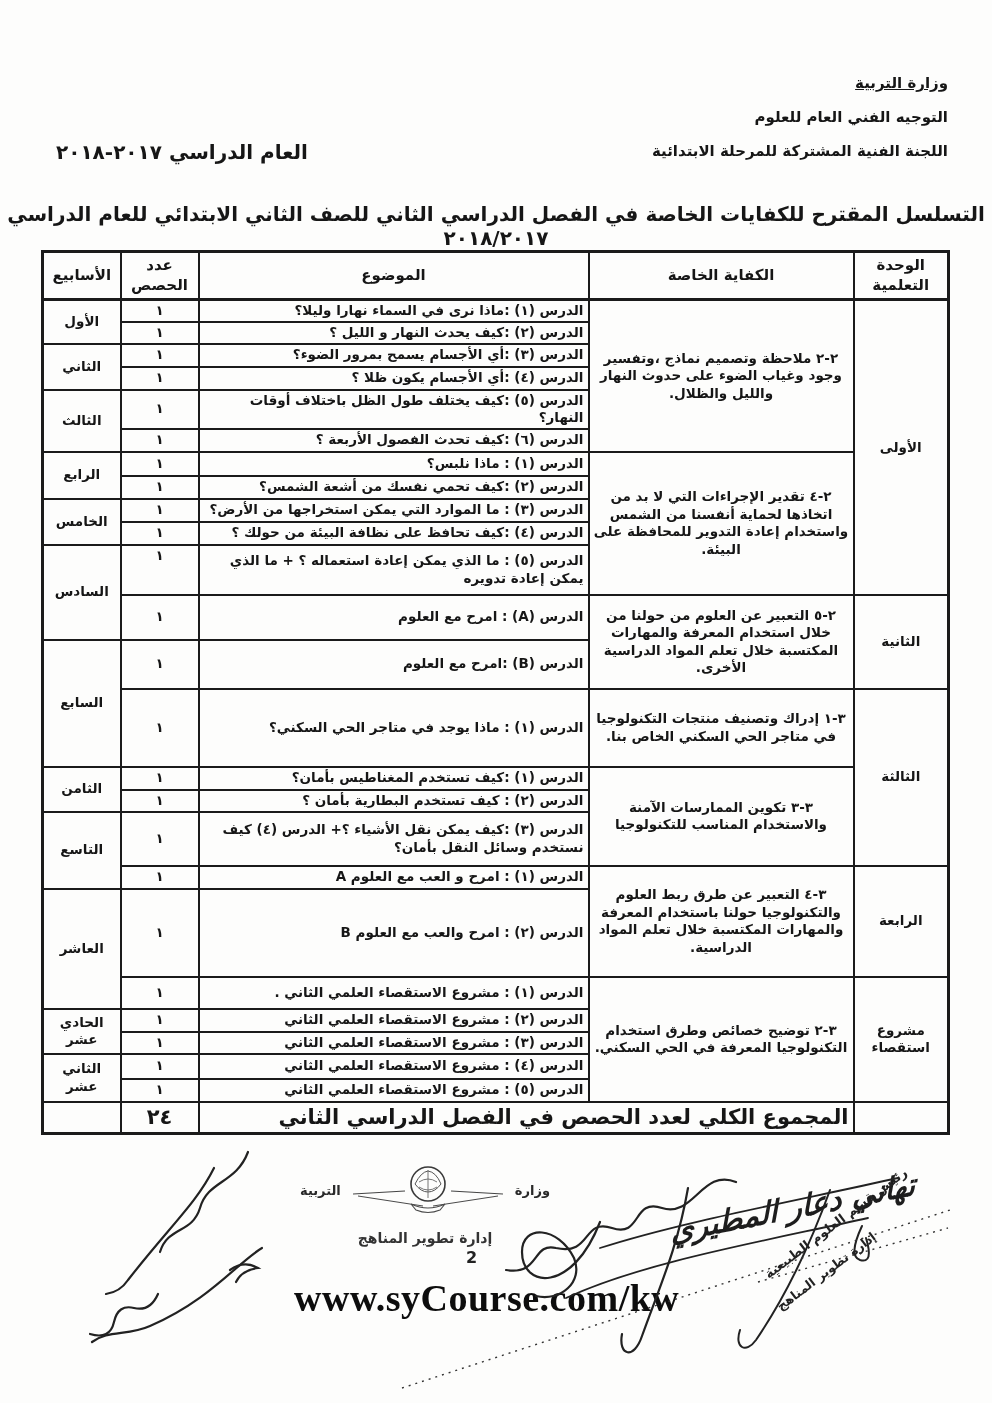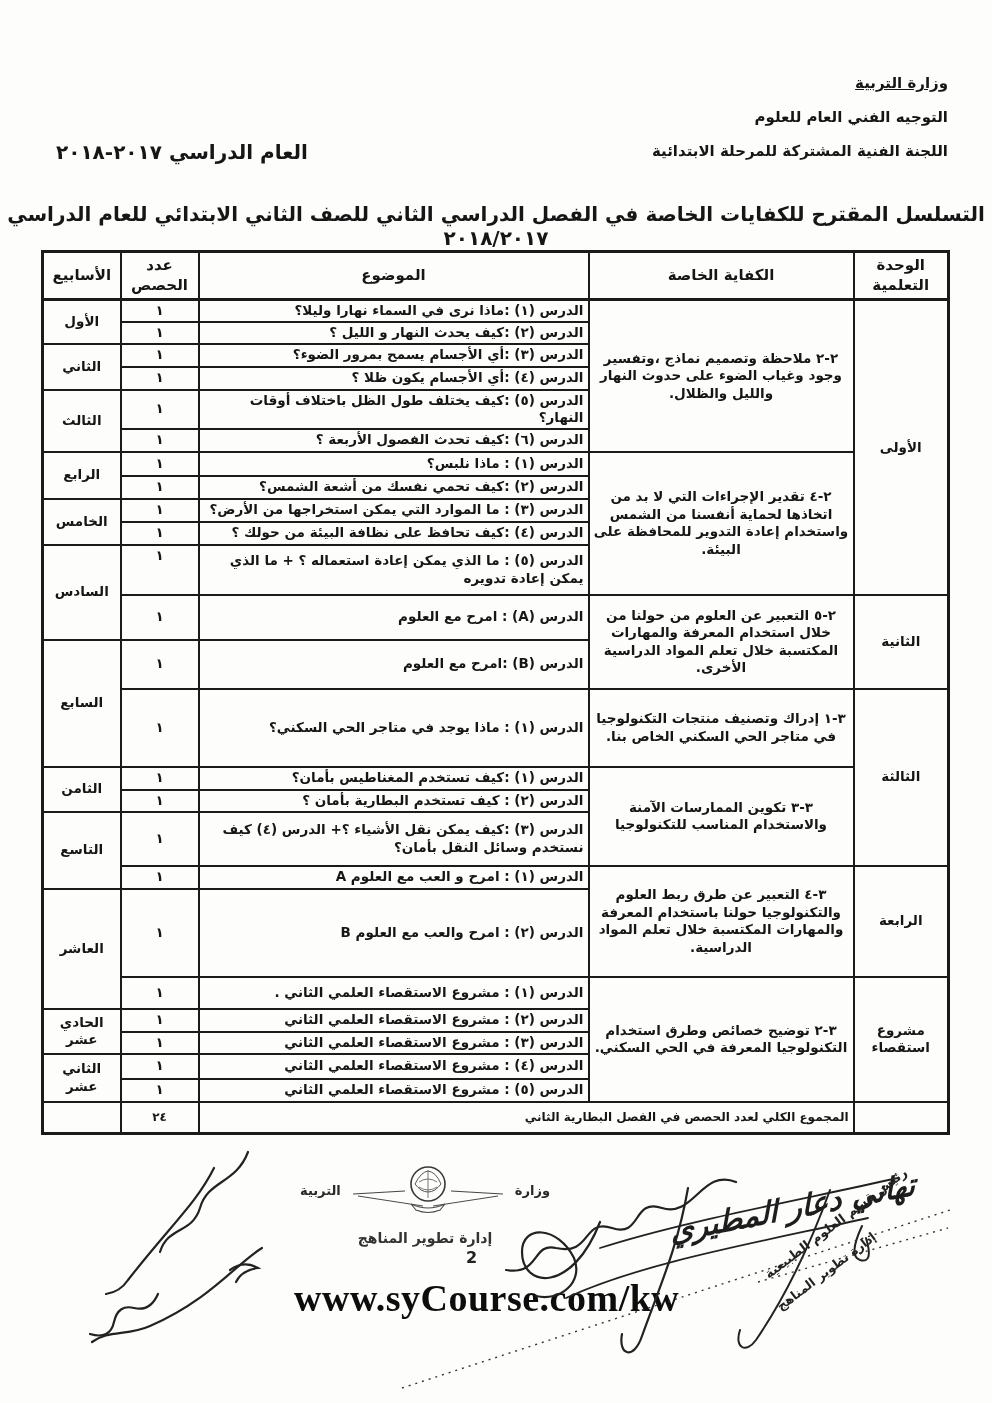--- a/index.html
+++ b/index.html
@@ -24,21 +24,21 @@
   }
   table.comp td,table.comp th{
     border:2px solid #1b1b1b; vertical-align:middle;
     font-size:13.5px; line-height:1.3; padding:1px 4px;
     overflow:hidden;
   }
   table.comp th{font-size:15px; text-align:center; border-bottom:3px solid #1b1b1b;}
   td.c-topic{text-align:right; padding-right:7px;}
   td.c-num,td.c-week,td.c-unit{text-align:center;}
   td.c-comp{text-align:center; padding:2px 6px;}
-  tr.total-row td{font-size:12px;}
+  tr.total-row td{font-size:21px;}
   
   .stamp{position:absolute; top:1164px; left:300px; width:250px; text-align:center;}
   .stamp .stamp-line{display:flex; align-items:center; justify-content:space-between; direction:rtl;}
   .stamp .stamp-line span{font-size:13px; color:#2a2a2a;}
   .stamp .dept{margin-top:14px; font-size:14px; letter-spacing:3px; color:#333;
     font-family:"DejaVu Sans","Liberation Sans",sans-serif; transform:scaleY(1.05);}
   .page-num{position:absolute; top:1248px; left:466px; font-size:16px; font-weight:bold; color:#222;}
   .watermark{
     position:absolute; top:1276px; left:294px;
     font-family:"Liberation Serif","DejaVu Serif",serif; font-weight:bold;
@@ -206,21 +206,21 @@
         <td class="c-topic">الدرس (٤) : مشروع الاستقصاء العلمي الثاني</td>
         <td class="c-num">١</td>
         <td class="c-week" rowspan="2">الثاني عشر</td>
       </tr>
       <tr style="height:23px">
         <td class="c-topic">الدرس (٥) : مشروع الاستقصاء العلمي الثاني</td>
         <td class="c-num">١</td>
       </tr>
       <tr class="total-row" style="height:32px">
         <td></td>
-        <td colspan="2">المجموع الكلي لعدد الحصص  في الفصل البطارية الثاني</td>
+        <td colspan="2">المجموع الكلي لعدد الحصص  في الفصل الدراسي الثاني</td>
         <td class="c-num">٢٤</td>
         <td></td>
       </tr>
     </tbody>
   </table>
 
   <div class="stamp">
     <div class="stamp-line">
       <span>وزارة</span>
       <svg width="150" height="52" viewBox="0 0 150 52">

